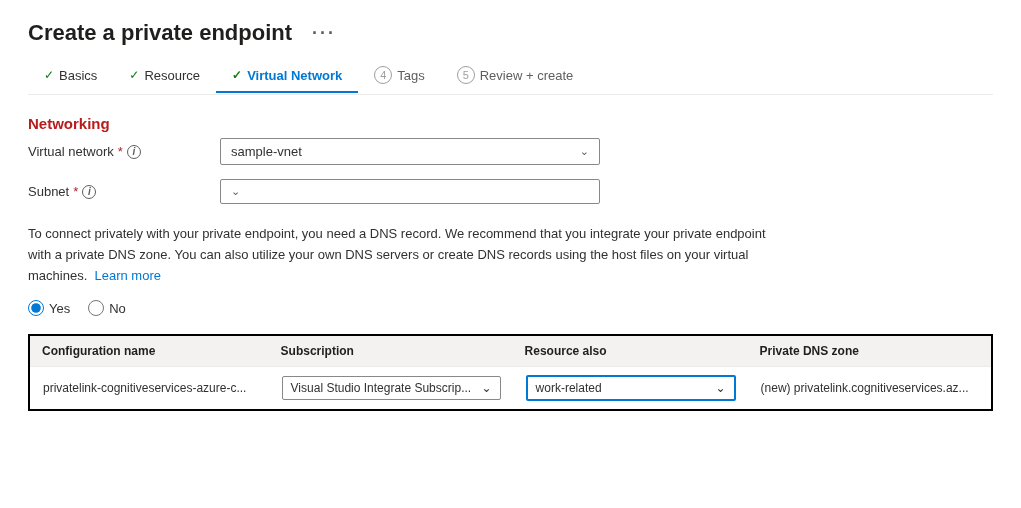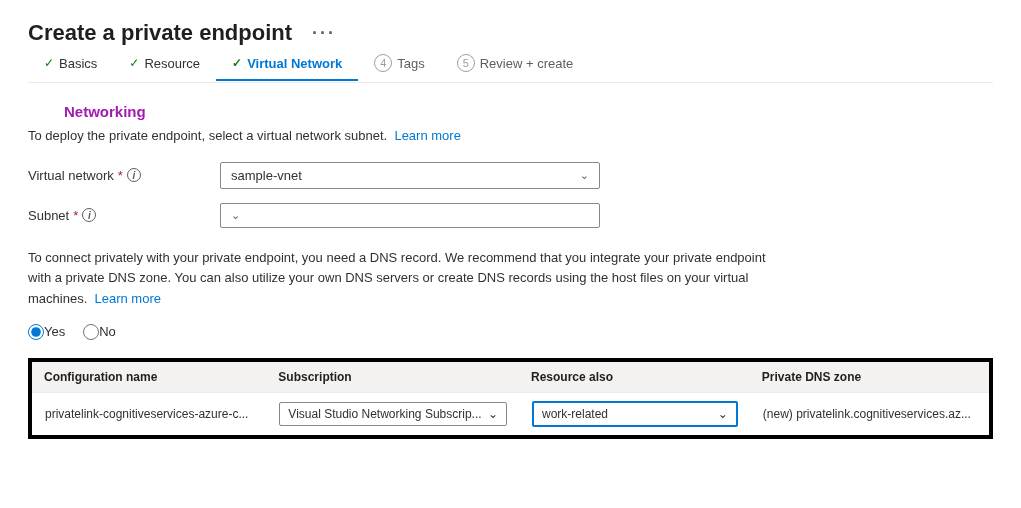--- a/index.html
+++ b/index.html
@@ -12,21 +12,21 @@
       width: 1021px;
       min-height: 508px;
     }
     .page-title {
       font-size: 22px;
       font-weight: 600;
       color: #201f1e;
       display: flex;
       align-items: center;
       gap: 20px;
-      margin-bottom: 0;
+      margin-bottom: 12px;
     }
     .page-title .ellipsis {
       font-size: 18px;
       color: #605e5c;
       letter-spacing: 2px;
     }
     
     .tabs {
       display: flex;
       align-items: center;
@@ -66,23 +66,22 @@
       height: 18px;
       border-radius: 50%;
       border: 1px solid #a19f9d;
       font-size: 11px;
       color: #a19f9d;
     }
     
     .section-title {
       font-size: 15px;
       font-weight: 600;
-      color: #a21caf;
+      color: #b91c1c;
       margin-bottom: 6px;
-      margin-left: 36px;
     }
     .section-desc {
       font-size: 13px;
       color: #323130;
       margin-bottom: 16px;
       line-height: 1.5;
     }
     .learn-more {
       color: #0078d4;
       text-decoration: none;
@@ -157,34 +156,35 @@
       margin-bottom: 18px;
     }
     .radio-label-row {
       width: 220px;
       font-size: 13px;
       flex-shrink: 0;
     }
     .radio-option {
       display: flex;
       align-items: center;
+      gap: 5px;
       cursor: pointer;
       font-size: 13px;
     }
     .radio-input {
       width: 16px;
       height: 16px;
       accent-color: #0078d4;
       cursor: pointer;
     }
     
     .dns-table {
       width: 100%;
       border-collapse: collapse;
-      border: 4px solid #000000;
+      border: 2px solid #000000;
     }
     .dns-table th {
       background: #f3f2f1;
       font-weight: 600;
       font-size: 12px;
       padding: 8px 12px;
       text-align: left;
       border-bottom: 1px solid #edebe9;
       color: #201f1e;
     }
@@ -238,24 +238,20 @@
     <span>Tags</span>
   </div>
   <div class="tab">
     <span class="step-num">5</span>
     <span>Review + create</span>
   </div>
 </div>
 
 <div>
   <div class="section-title">Networking</div>
-  <div class="section-desc">
-    <span>To deploy the private endpoint, select a virtual network subnet.</span>
-    &nbsp;<a class="learn-more">Learn more</a>
-  </div>
 
   <div class="form-row">
     <div class="form-label">
       <span>Virtual network</span>
       <span class="required"> *</span>
       <span class="info-icon">i</span>
     </div>
     <div class="dropdown">
       <span>sample-vnet</span>
       <span class="chevron">⌄</span>
@@ -298,21 +294,21 @@
         <th>Subscription</th>
         <th>Resource also</th>
         <th>Private DNS zone</th>
       </tr>
     </thead>
     <tbody>
       <tr>
         <td>privatelink-cognitiveservices-azure-c...</td>
         <td>
           <div class="td-dropdown">
-            <span>Visual Studio Networking Subscrip...</span>
+            <span>Visual Studio Integrate Subscrip...</span>
             <span>⌄</span>
           </div>
         </td>
         <td>
           <div class="td-dropdown focused">
             <span>work-related</span>
             <span>⌄</span>
           </div>
         </td>
         <td>(new) privatelink.cognitiveservices.az...</td>

